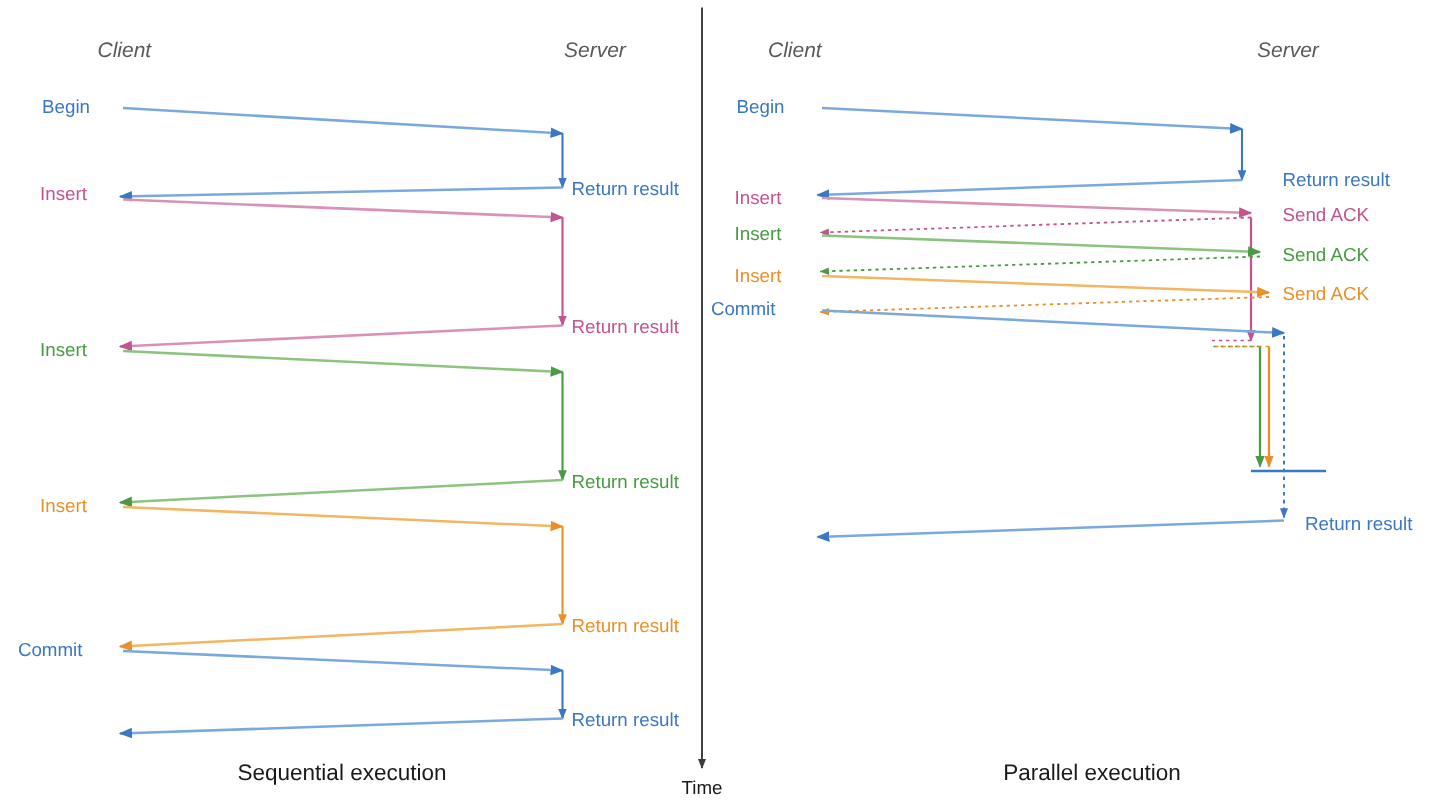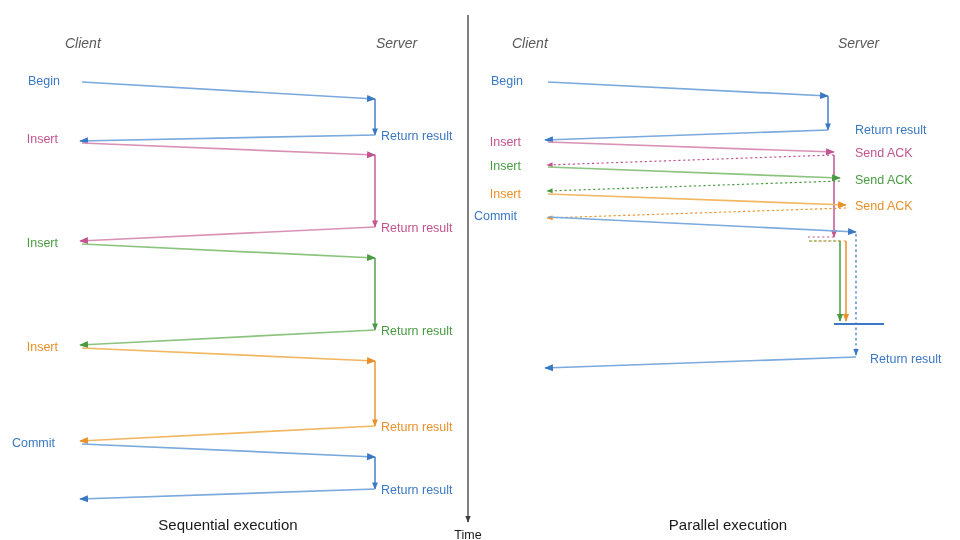--- a/index.html
+++ b/index.html
@@ -9,21 +9,21 @@
   }
   body {
     width: 960px;
     height: 540px;
     font-family: "Liberation Sans", sans-serif;
     overflow: hidden;
     position: relative;
   }
   #diagram-root {
     position: absolute;
-    left: 0; top: 10px;
+    left: 0; top: 0;
     width: 960px;
     height: 416px;
   }
   svg { display: block; }
   text { font-family: "Liberation Sans", sans-serif; }
   .lane-header {
     font-size: 14px;
     font-style: italic;
     fill: #5a5a5a;
   }

